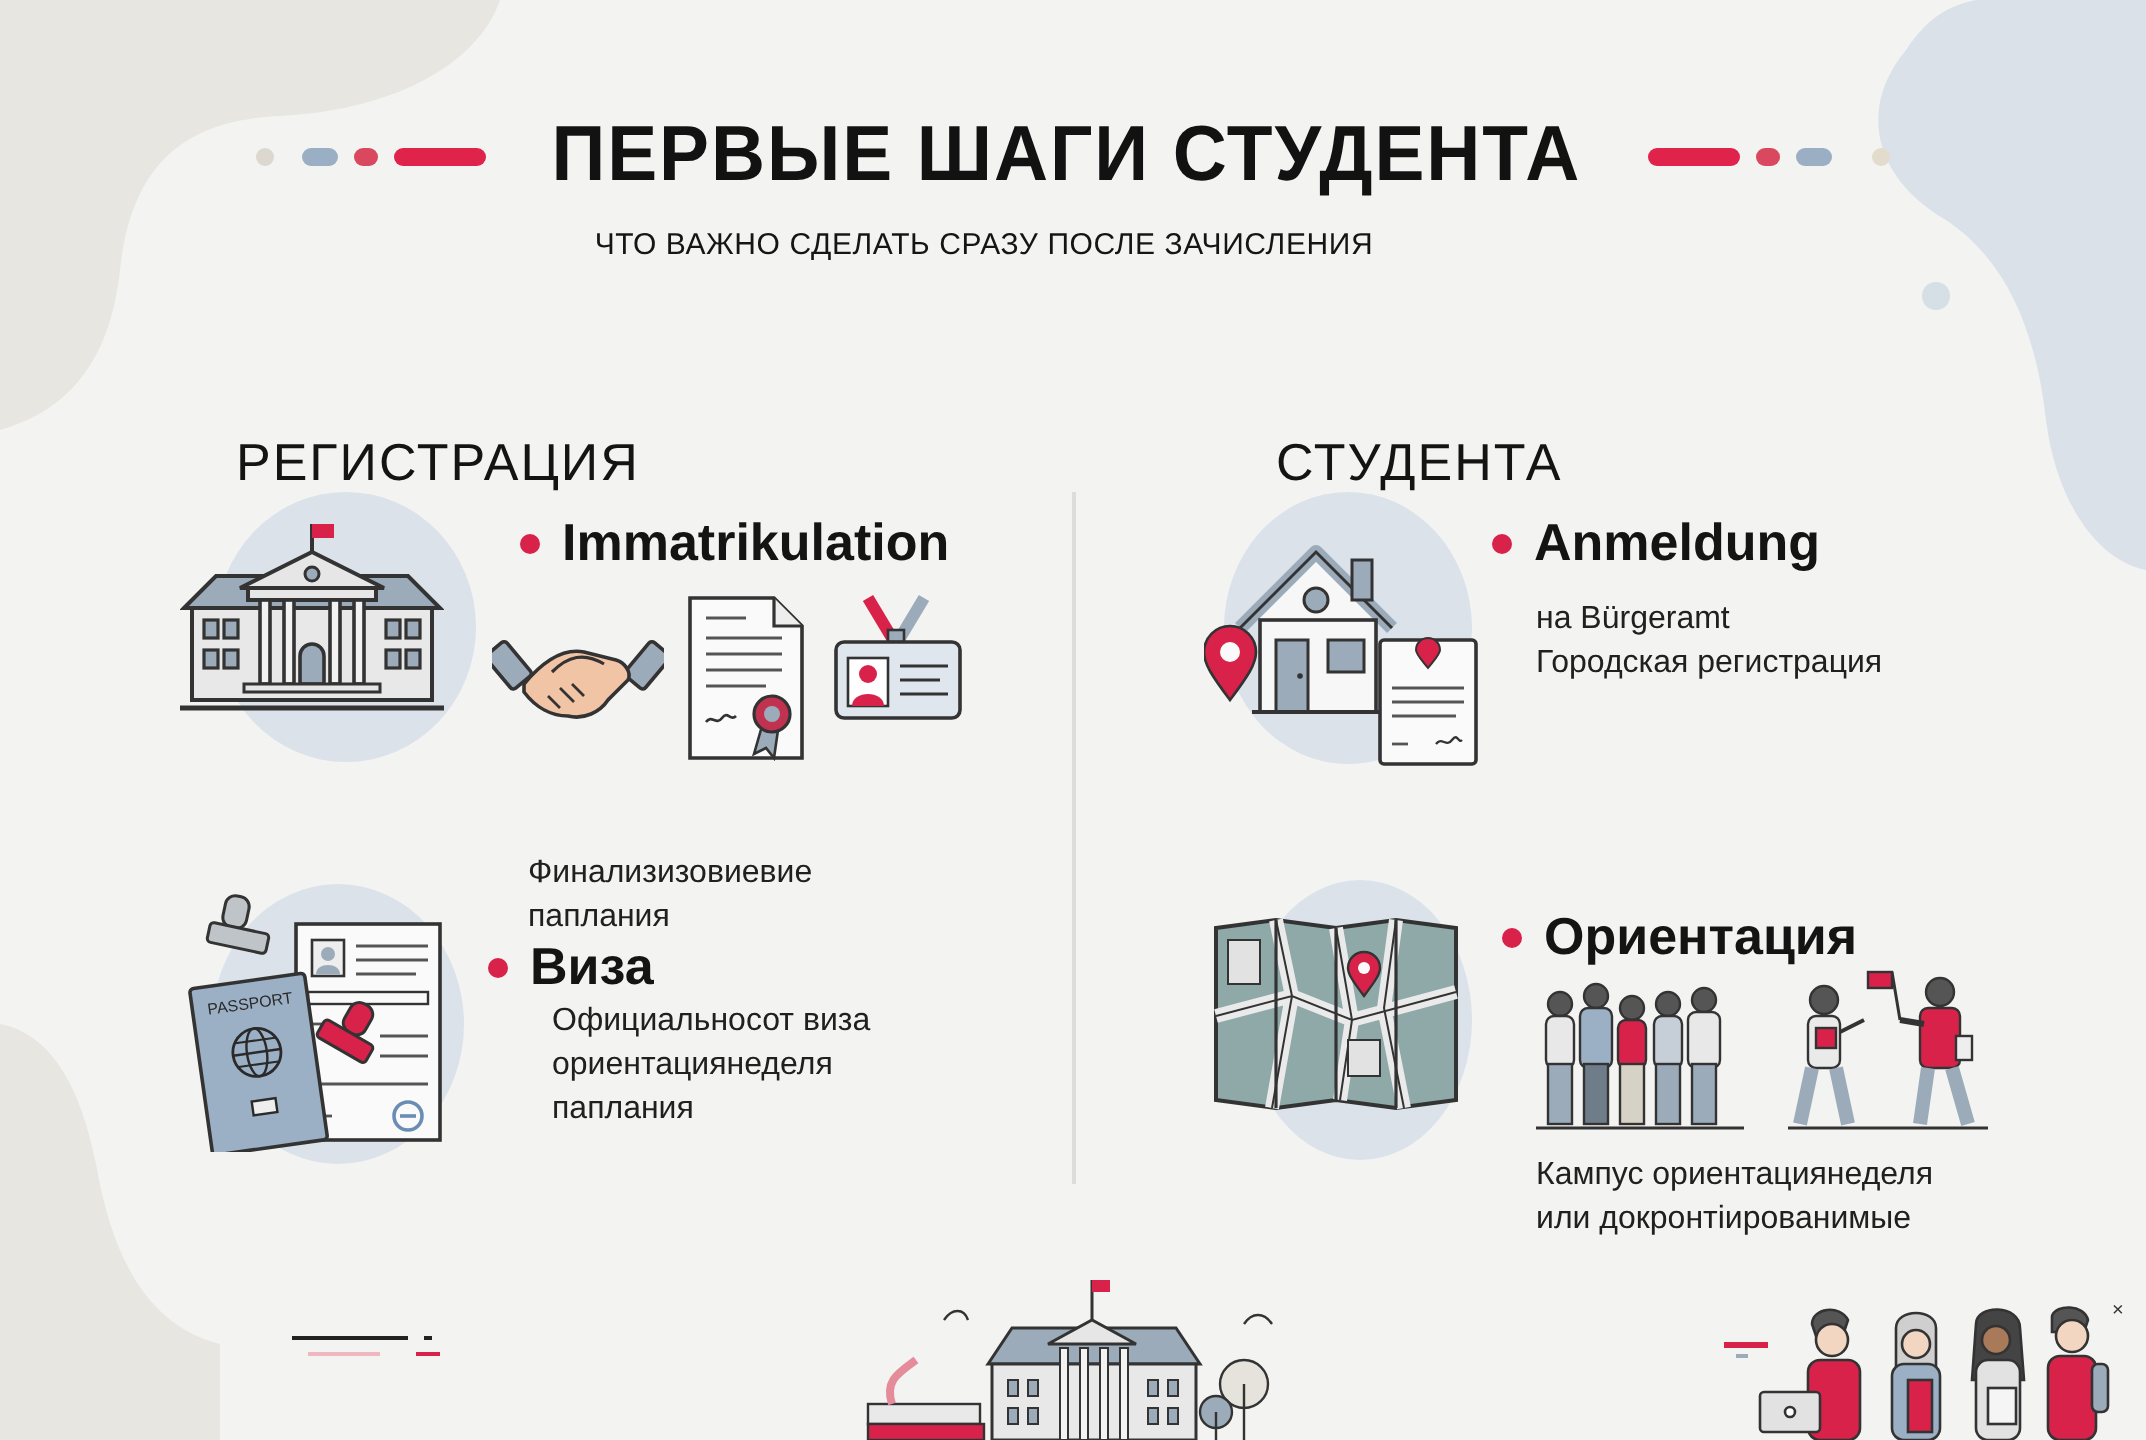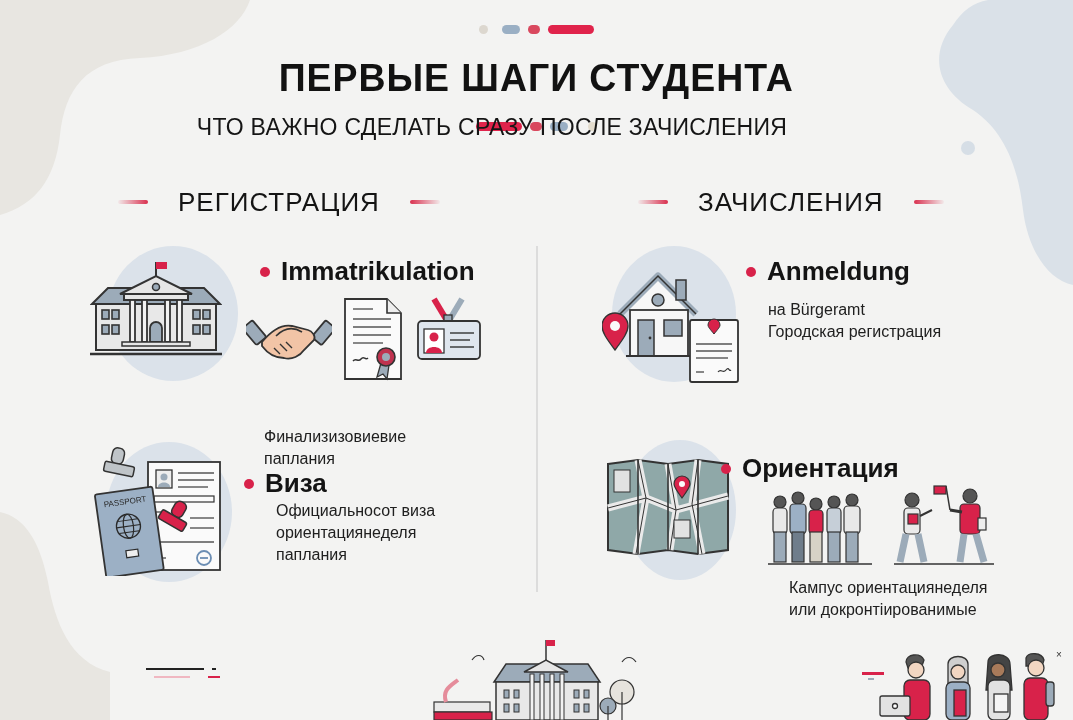--- a/index.html
+++ b/index.html
@@ -10,37 +10,37 @@
     color: #141414;
     position: relative;
   }
   .blob { position: absolute; z-index: 0; }
   .blob svg { display: block; }
   .layer { position: absolute; z-index: 2; }
 
   
   .title-row {
     position: absolute; left: 0; top: 52px; width: 1073px; height: 52px;
-    display: flex; align-items: center; justify-content: center; gap: 22px; flex-direction: column;
+    display: flex; align-items: center; justify-content: center; gap: 22px;
   }
   .title {
     font-size: 39px; font-weight: 700; letter-spacing: 1px; color: #121212;
     font-family: "Liberation Sans", sans-serif; transform: scaleX(0.96);
   }
   .dashes { display: flex; align-items: center; gap: 8px; }
   .dash { height: 9px; border-radius: 5px; }
   .subtitle {
     position: absolute; left: 0; top: 114px; width: 984px; text-align: center;
-    font-size: 23px; letter-spacing: 0.3px; color: #151515;
+    font-size: 15px; letter-spacing: 0.3px; color: #151515;
   }
 
   
   .sec-head {
     position: absolute; top: 186px; height: 32px;
-    display: flex; align-items: center; gap: 30px;
+    display: flex; align-items: center; gap: 30px; flex-direction: column;
   }
   .sec-head .label { font-size: 26px; letter-spacing: 1px; color: #141414; }
   .grad-l { width: 30px; height: 4px; border-radius: 2px; background: linear-gradient(90deg, rgba(220,40,70,0.05), #d9304f); }
   .grad-r { width: 30px; height: 4px; border-radius: 2px; background: linear-gradient(90deg, #d9304f, rgba(220,40,70,0.05)); }
 
   .divider {
     position: absolute; left: 536px; top: 246px; width: 2px; height: 346px;
     background: #dcdcdc;
   }
 
@@ -95,21 +95,21 @@
 </div>
 <div class="subtitle layer">ЧТО ВАЖНО СДЕЛАТЬ СРАЗУ ПОСЛЕ ЗАЧИСЛЕНИЯ</div>
 
 <div class="sec-head layer" style="left:118px;">
   <span class="grad-l"></span>
   <span class="label">РЕГИСТРАЦИЯ</span>
   <span class="grad-r"></span>
 </div>
 <div class="sec-head layer" style="left:638px;">
   <span class="grad-l"></span>
-  <span class="label">ЗАЧИСЛЕНИЯ</span>
+  <span class="label">СТУДЕНТА</span>
   <span class="grad-r"></span>
 </div>
 
 <div class="divider"></div>
 
 <div class="icon-blob" style="left:108px;top:246px;width:130px;height:135px;"></div>
 <div class="layer" style="left:90px;top:258px;">
   <svg width="132" height="100" viewBox="0 0 132 100">
     <line x1="66" y1="4" x2="66" y2="22" stroke="#333" stroke-width="2"></line>
     <rect x="66" y="4" width="11" height="7" fill="#d8224a"></rect>
@@ -295,21 +295,21 @@
         <line x1="62" y1="6" x2="62" y2="92"></line>
         <line x1="92" y1="2" x2="92" y2="96"></line>
       </g>
     <rect x="68" y="62" width="16" height="18" fill="#e2e2e2" stroke="#333" stroke-width="1"></rect>
     <rect x="8" y="12" width="16" height="22" fill="#e2e2e2" stroke="#333" stroke-width="1"></rect>
     <path d="M76 40 c-6 -8 -8 -11 -8 -14 a8 8 0 0 1 16 0 c0 3 -2 6 -8 14 Z" fill="#d8224a" stroke="#333" stroke-width="1.2"></path>
     <circle cx="76" cy="26" r="3" fill="#fafafa"></circle>
   </svg>
 </div>
 
-<div class="item-title layer" style="left:721px;top:453px;">
+<div class="item-title layer" style="left:751px;top:453px;">
   <span class="bullet"></span>
   <span>Ориентация</span>
 </div>
 
 <div class="layer" style="left:768px;top:488px;">
   <svg width="104" height="78" viewBox="0 0 104 78">
     <g stroke="#333" stroke-width="1.2">
 
       <circle cx="12" cy="14" r="6" fill="#555"></circle>
         <rect x="5" y="20" width="14" height="26" rx="4" fill="#e8e8e8"></rect>
@@ -347,21 +347,21 @@
       <circle cx="76" cy="12" r="7" fill="#555"></circle>
       <rect x="66" y="20" width="20" height="30" rx="4" fill="#d8224a"></rect>
       <line x1="56" y1="26" x2="68" y2="28" stroke-width="3"></line>
       <rect x="84" y="34" width="8" height="12" fill="#eee"></rect>
       <path d="M70 50 L66 78 M82 50 L90 78" stroke="#9cabb9" stroke-width="7"></path>
     </g>
     <line x1="0" y1="80" x2="100" y2="80" stroke="#333" stroke-width="1.5"></line>
   </svg>
 </div>
 
-<div class="item-desc layer" style="left:789px;top:577px;">
+<div class="item-desc layer" style="left:768px;top:577px;">
   <div>Кампус ориентациянеделя</div>
   <div>или докронтiированимые</div>
 </div>
 
 <div class="layer" style="left:146px;top:668px;">
   <svg width="110" height="16">
       <rect x="0" y="0" width="58" height="2" fill="#222"></rect>
       <rect x="66" y="0" width="4" height="2" fill="#222"></rect>
       <rect x="8" y="8" width="36" height="2" fill="#f0b7c1"></rect>
       <rect x="62" y="8" width="12" height="2" fill="#d8224a"></rect>

